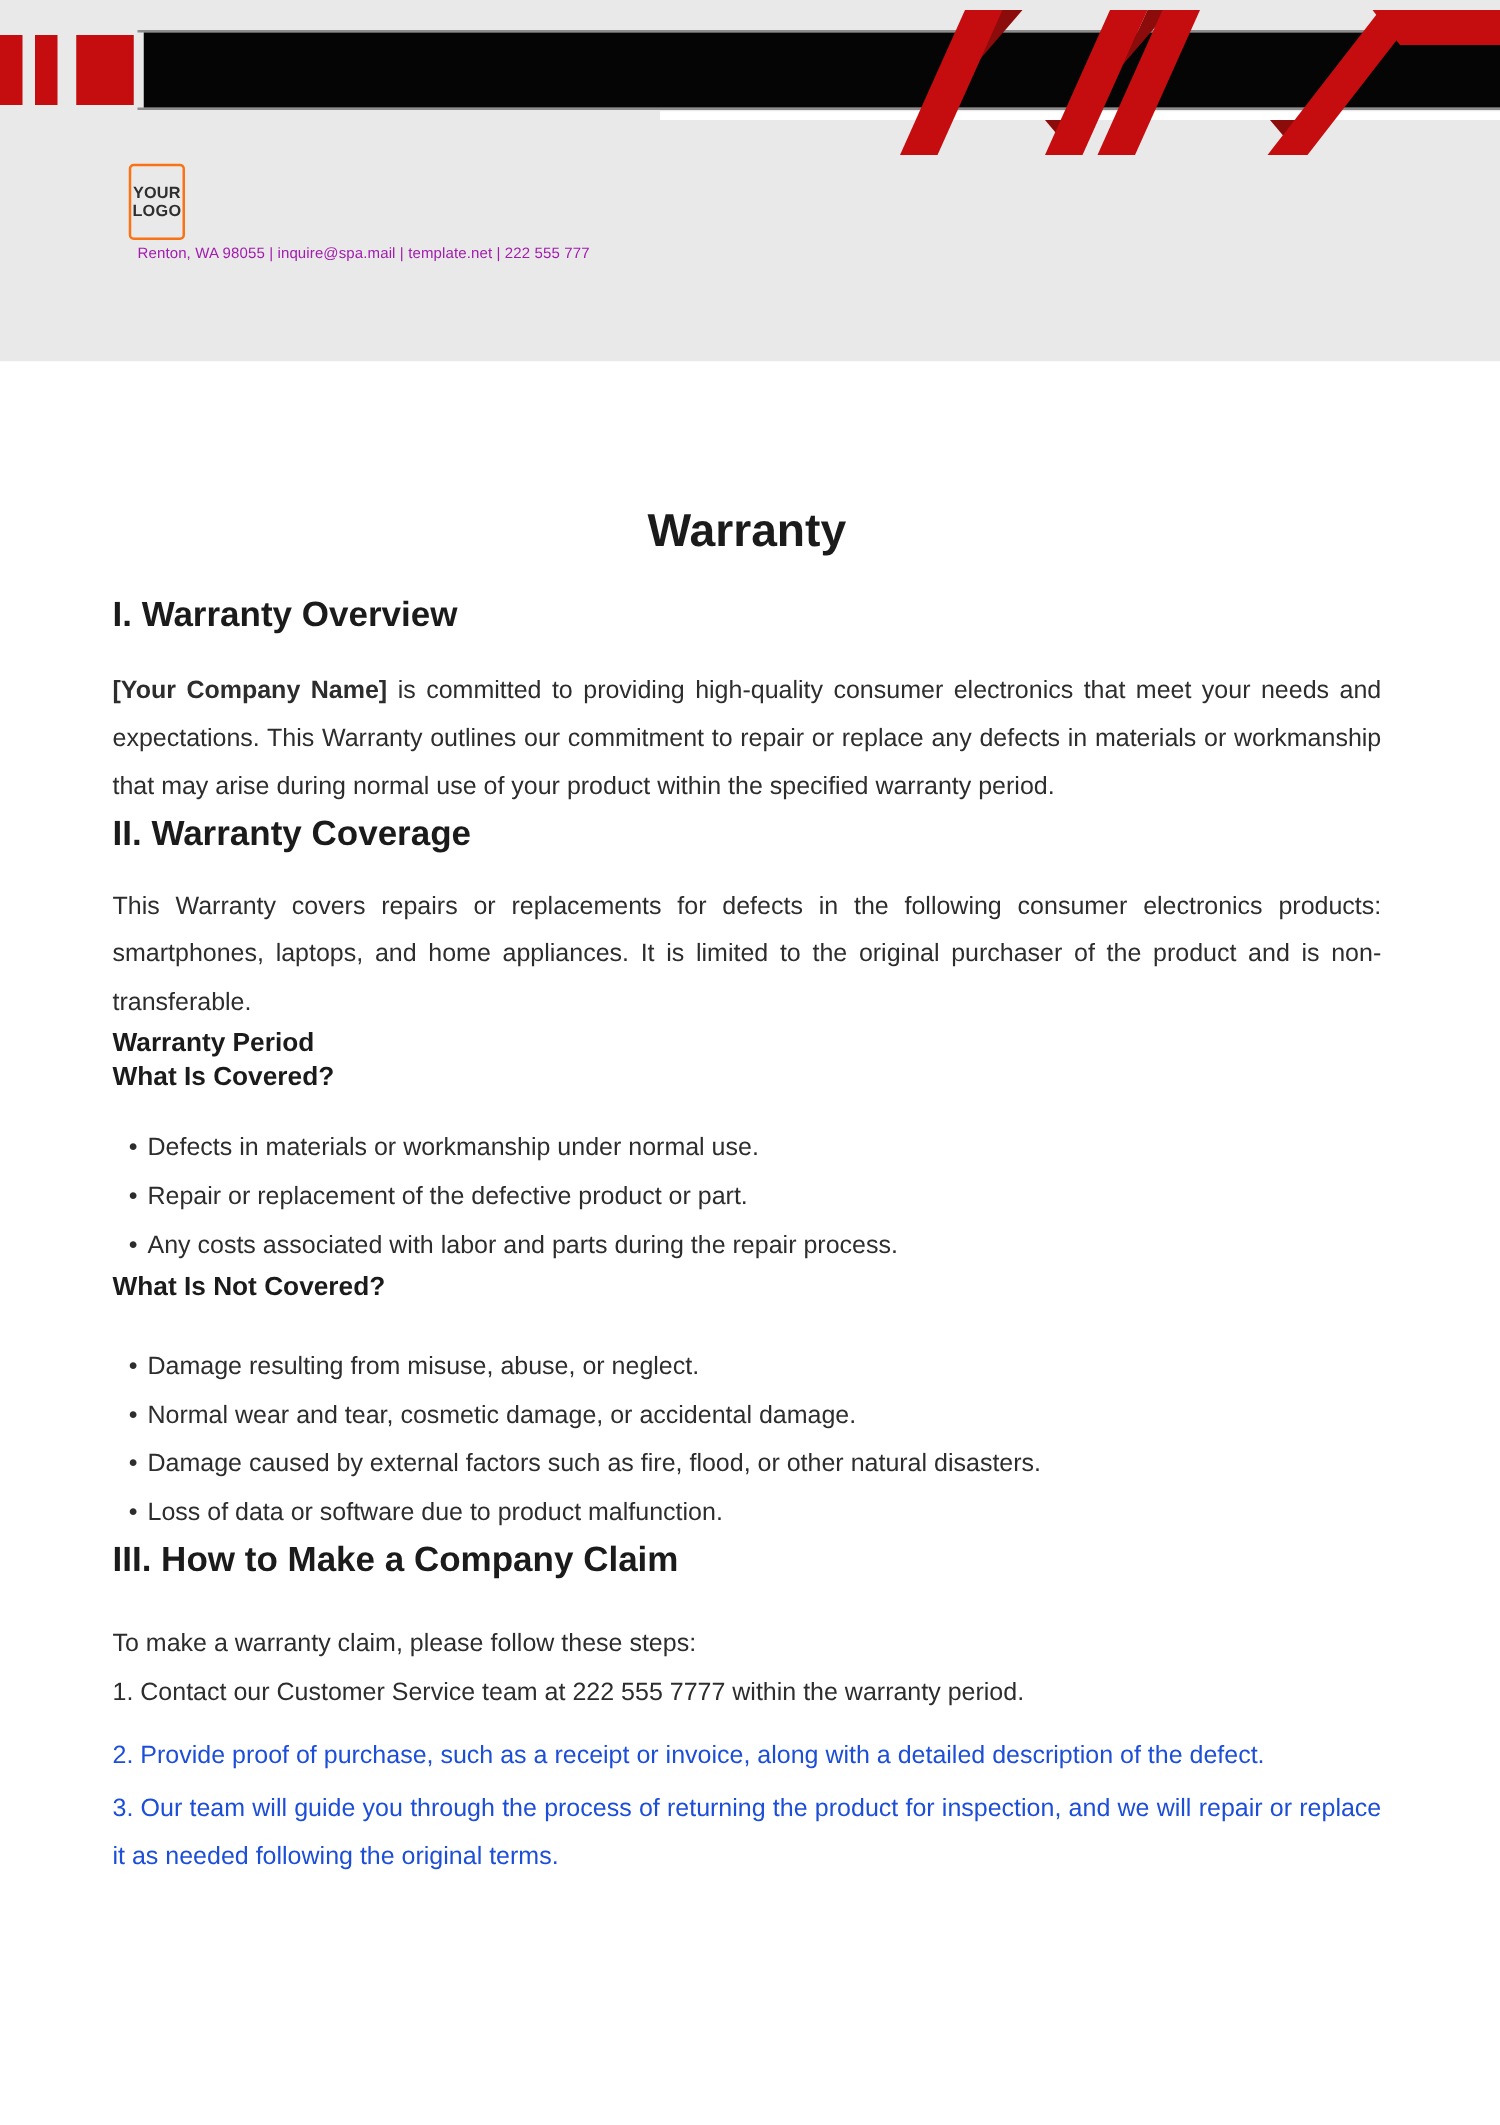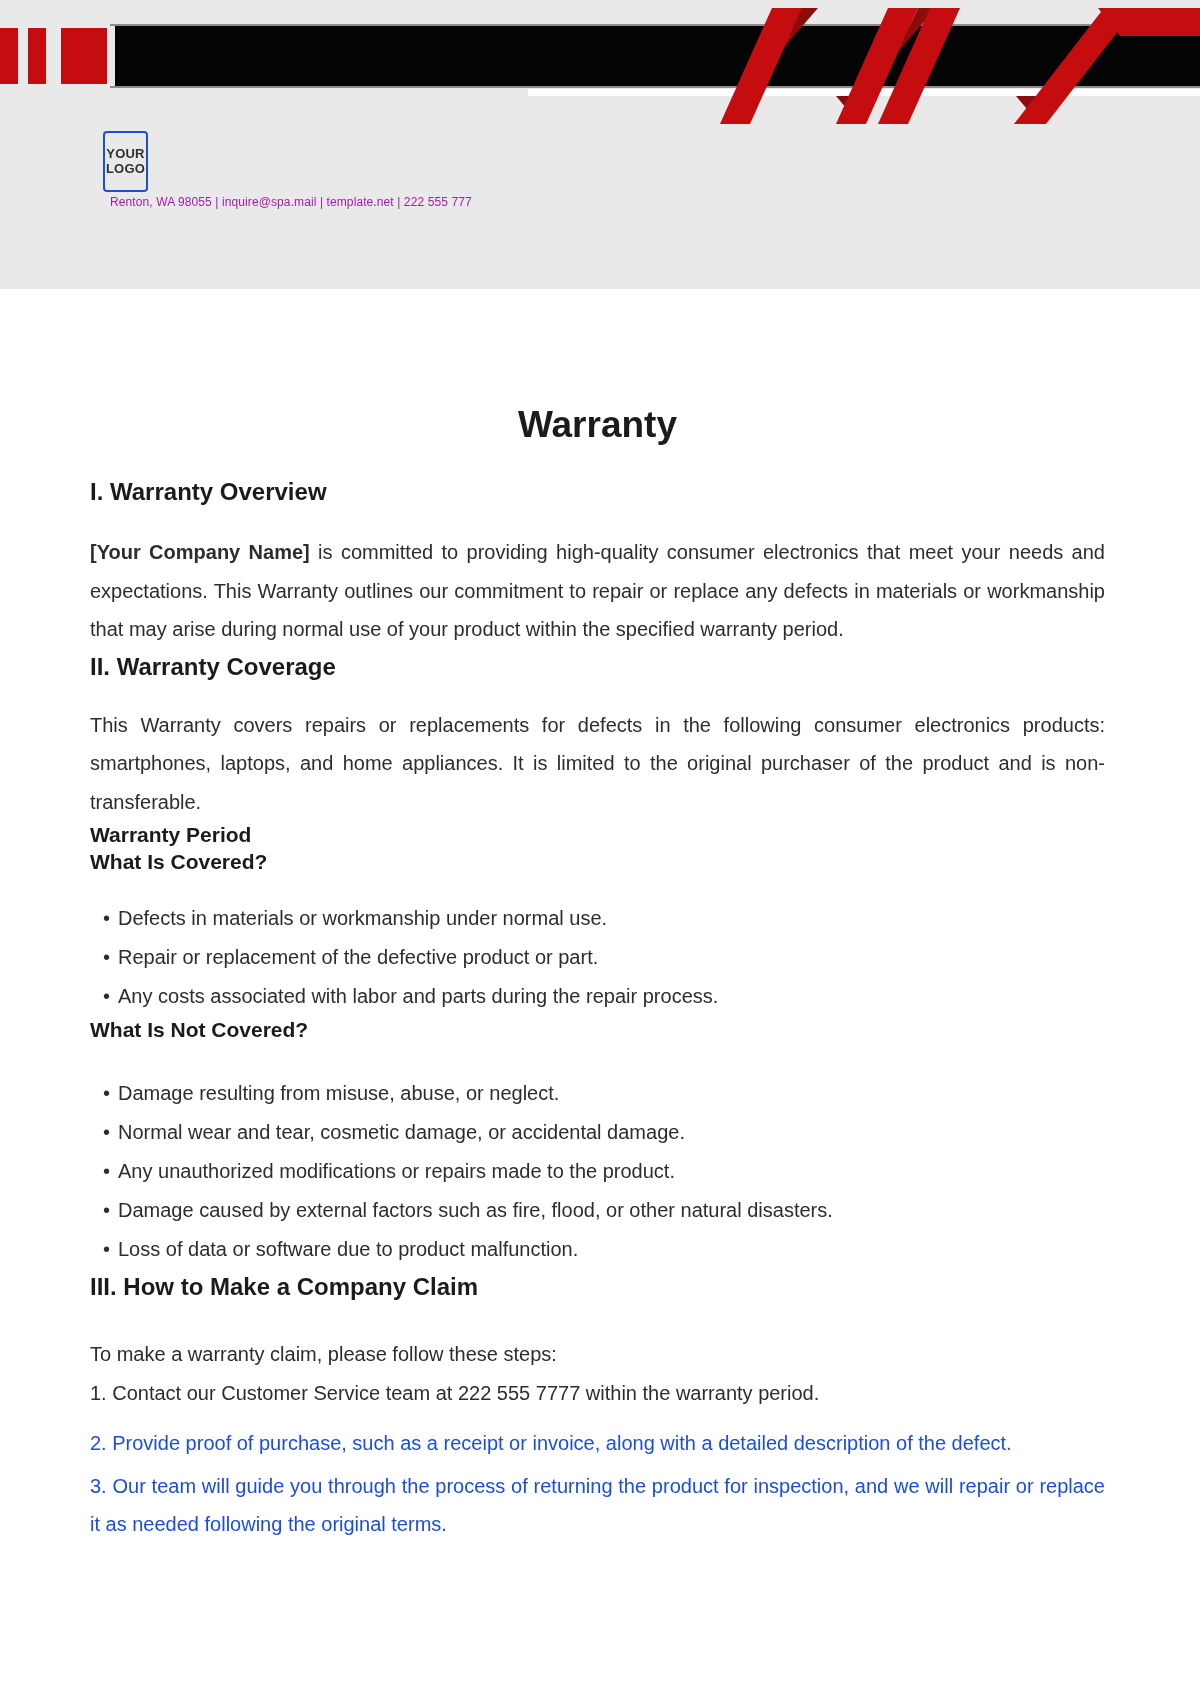--- a/index.html
+++ b/index.html
@@ -14,42 +14,42 @@
   
   .header {
     position: relative;
     width: 1200px; height: 289px;
     background: #e9e9e9;
   }
   .banner { position: absolute; top: 0; left: 0; display: block; }
   .logo-box {
     position: absolute; left: 103px; top: 131px;
     width: 41px; height: 57px;
-    border: 2px solid #1d4ed8; border-radius: 4px;
+    border: 2px solid #f97316; border-radius: 4px;
     display: flex; align-items: center; justify-content: center;
     text-align: center;
     font-size: 13px; font-weight: 700; line-height: 1.15;
     color: #2f2f2f; letter-spacing: 0.2px;
     background: transparent;
     white-space: pre-line;
   }
   .contact {
     position: absolute; left: 110px; top: 195px;
     font-size: 12px; color: #a21caf; letter-spacing: 0.1px;
   }
   
   .doc { padding: 0 95px 0 90px; }
   .title {
     margin: 114px 0 0 0;
     font-size: 37px; line-height: 44px; font-weight: 700;
     text-align: center; color: #1b1b1b;
   }
   .h-roman {
     margin: 27px 0 0 0;
-    font-size: 24px; line-height: 35px; font-weight: 700;
+    font-size: 28px; line-height: 35px; font-weight: 700;
     color: #1b1b1b;
   }
   .h-roman.tight { margin-top: 0; }
   .h-sub {
     margin: 0;
     font-size: 21px; line-height: 27px; font-weight: 700;
     color: #1b1b1b;
   }
   .para {
     margin: 24px 0 0 0;
@@ -137,21 +137,20 @@
   <ul class="bullets">
     <li>Defects in materials or workmanship under normal use.</li>
     <li>Repair or replacement of the defective product or part.</li>
     <li>Any costs associated with labor and parts during the repair process.</li>
   </ul>
 
   <h3 class="h-sub">What Is Not Covered?</h3>
   <ul class="bullets m31">
     <li>Damage resulting from misuse, abuse, or neglect.</li>
     <li>Normal wear and tear, cosmetic damage, or accidental damage.</li>
-    <li>Any unauthorized modifications or repairs made to the product.</li>
     <li>Damage caused by external factors such as fire, flood, or other natural disasters.</li>
     <li>Loss of data or software due to product malfunction.</li>
   </ul>
 
   <h2 class="h-roman tight">III. How to Make a Company Claim</h2>
   <p class="steps-line intro">To make a warranty claim, please follow these steps:</p>
   <p class="steps-line">1. Contact our Customer Service team at 222 555 7777 within the warranty period.</p>
   <p class="steps-para">2. Provide proof of purchase, such as a receipt or invoice, along with a detailed description of the defect.</p>
   <p class="steps-para partial">3. Our team will guide you through the process of returning the product for inspection, and we will repair or replace it as needed following the original terms.</p>
 </div>

